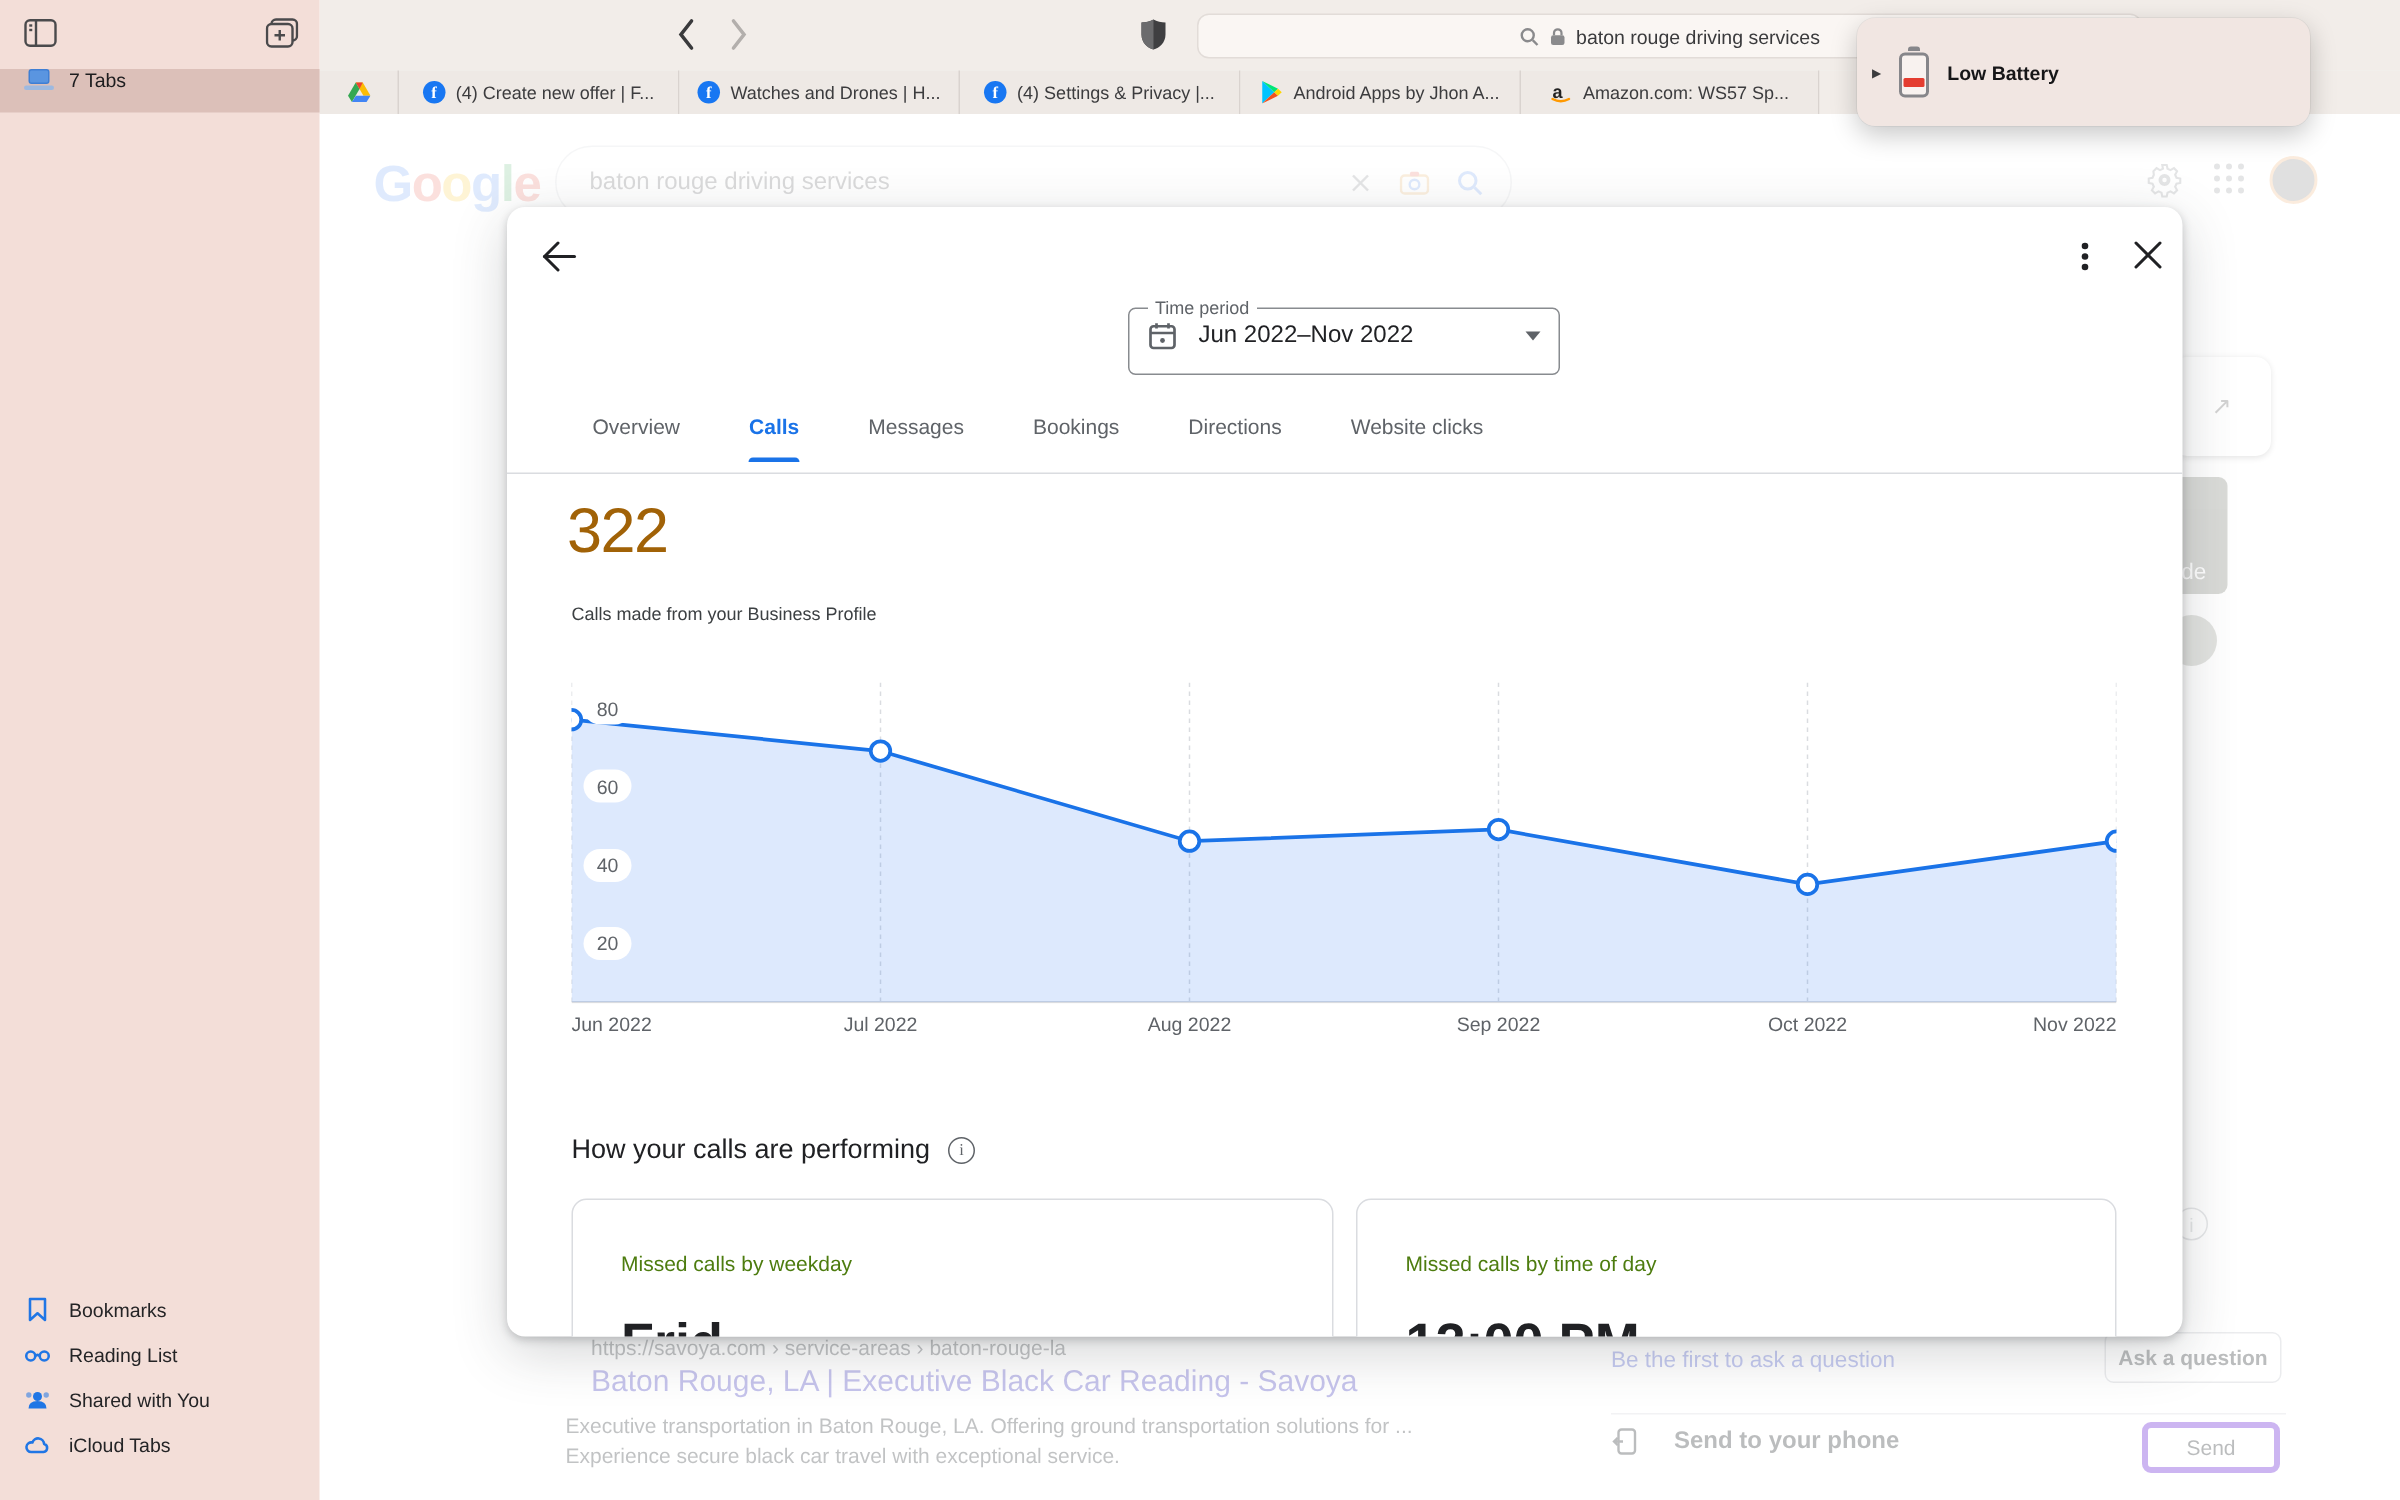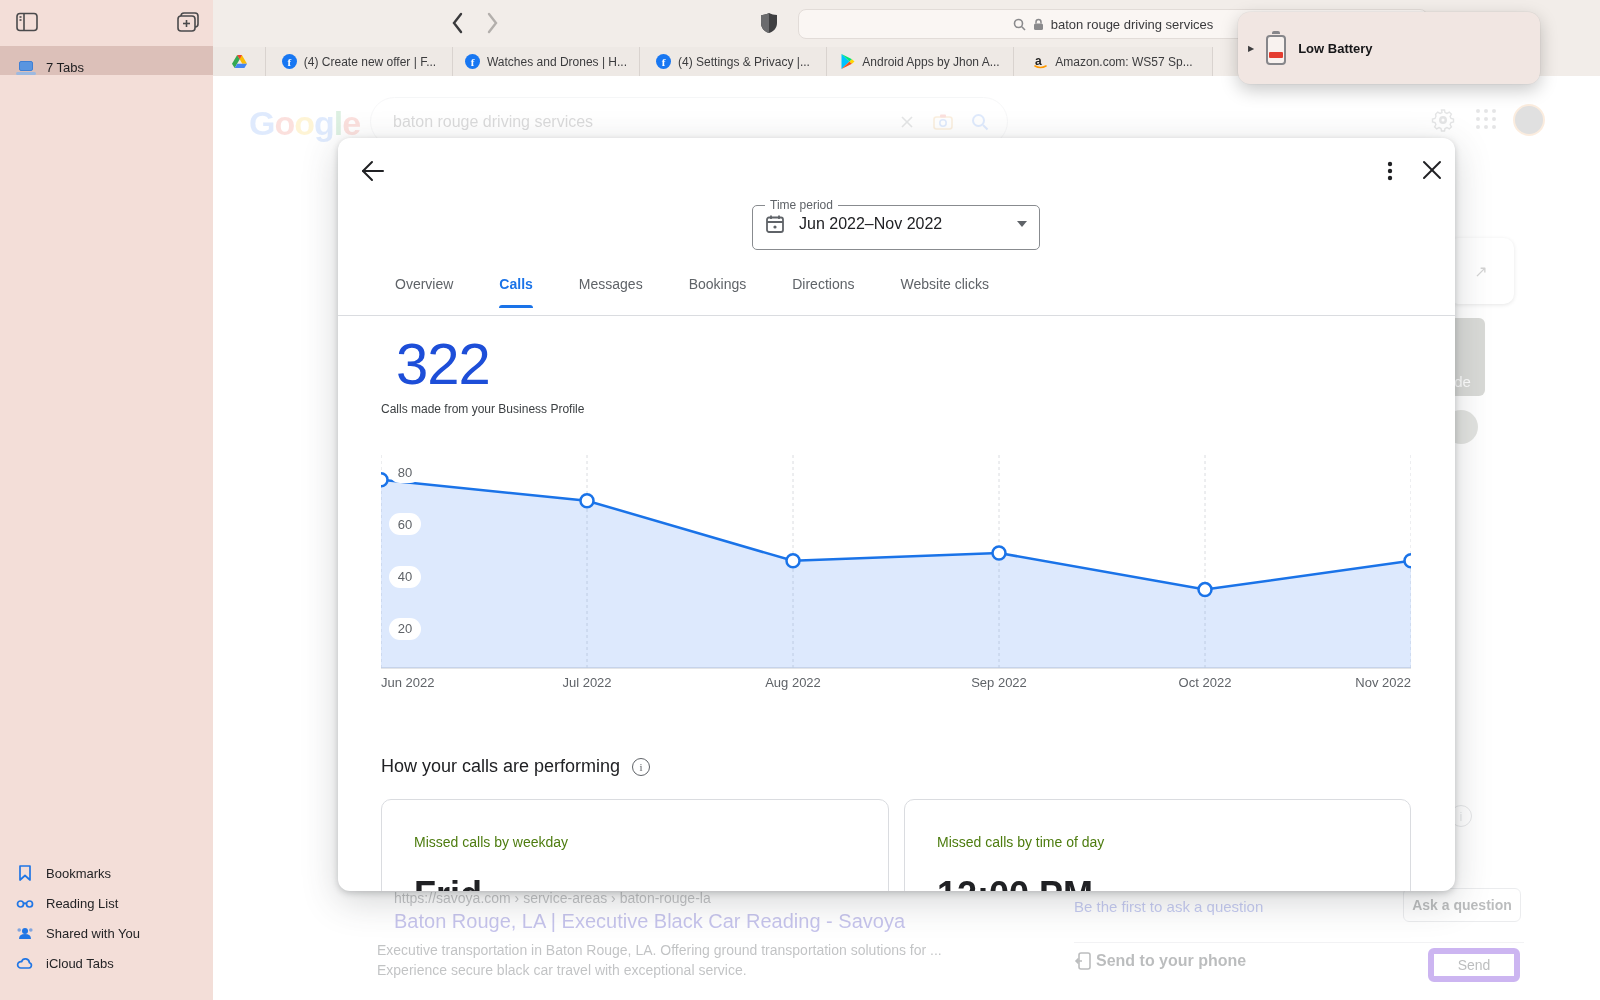--- a/index.html
+++ b/index.html
@@ -4,21 +4,21 @@
 <style>
   * { margin:0; padding:0; box-sizing:border-box; }
   html,body { width:1600px; height:1000px; overflow:hidden; }
   body { font-family:"Liberation Sans", sans-serif; position:relative; background:#fff; color:#1f1f21; }
 
   
   .chrome-top { position:absolute; left:213px; top:0; right:0; height:47px; background:#f2ede9; }
   .sidebar { position:absolute; left:0; top:0; width:213px; height:1000px; background:#f3ded8; z-index:5; }
   .sidebar-head { display:flex; justify-content:space-between; align-items:center; padding:12px 14px 0 16px; }
   .side-icon { width:22px; height:20px; color:#4a4a4c; }
-  .tabs-row { margin-top:14px; height:29px; background:#dcc0b9; display:flex; align-items:flex-end; gap:10px; padding:0 16px; }
+  .tabs-row { margin-top:14px; height:29px; background:#dcc0b9; display:flex; align-items:flex-start; gap:10px; padding:0 16px; }
   .tabs-row .label { font-size:13px; color:#1d1d1f; }
   .laptop-icon { width:20px; height:14px; position:relative; }
   .laptop-icon .screen { position:absolute; left:3px; top:0; width:14px; height:10px; background:#5a95e0; border:1.5px solid #3f7fd4; border-radius:2px; }
   .laptop-icon .base { position:absolute; left:0; bottom:0; width:20px; height:3px; background:#9db9e0; border-radius:1.5px; }
   .sidebar-bottom { position:absolute; left:0; bottom:22px; width:213px; }
   .sb-item { display:flex; align-items:center; gap:12px; padding:6px 16px; font-size:13px; color:#242426; }
   .sb-item svg { width:18px; height:18px; flex:none; }
 
   .nav-arrows { position:absolute; left:238px; top:12px; display:flex; gap:22px; }
   .nav-arrows svg { width:13px; height:22px; }
@@ -51,22 +51,22 @@
   .g-search .right-ic { position:absolute; right:18px; display:flex; gap:18px; align-items:center; color:#5f6368; }
   .hdr-ic { position:absolute; top:32px; color:#5f6368; }
   .avatar { position:absolute; left:1300px; top:28px; width:32px; height:32px; border-radius:50%; background:#444; border:2px solid #e8903a; }
   .bg-bottom { position:absolute; left:213px; top:880px; right:0; height:120px; opacity:.34; z-index:1; }
   .res-url { position:absolute; left:181px; top:10px; font-size:14px; color:#4d5156; }
   .res-title { position:absolute; left:181px; top:30px; font-size:20px; color:#5b54c9; }
   .res-desc { position:absolute; left:164px; top:60px; font-size:14px; color:#4d5156; line-height:20px; width:620px; }
   .qa-prompt { position:absolute; left:861px; top:18px; font-size:15px; color:#5767d6; }
   .qa-btn { position:absolute; left:1190px; top:8px; width:118px; height:34px; border:1px solid #c7cad0; border-radius:6px; font-size:14px; font-weight:bold; color:#3c4043; display:flex; align-items:center; justify-content:center; background:#fff; }
   .qa-div { position:absolute; left:861px; top:62px; width:450px; border-top:1px solid #dadce0; }
-  .send-row { position:absolute; left:861px; top:72px; font-size:16px; font-weight:bold; color:#3c4043; display:flex; gap:4px; align-items:center; }
-  .send-btn { position:absolute; left:1215px; top:68px; width:92px; height:34px; border:6px solid #6d28d9; border-radius:6px; font-size:14px; color:#3c4043; display:flex; align-items:center; justify-content:center; background:#fff; }
+  .send-row { position:absolute; left:861px; top:72px; font-size:16px; font-weight:bold; color:#3c4043; display:flex; gap:24px; align-items:center; }
+  .send-btn { position:absolute; left:1215px; top:68px; width:92px; height:34px; border:4px solid #6d28d9; border-radius:6px; font-size:14px; color:#3c4043; display:flex; align-items:center; justify-content:center; background:#fff; }
   .frag { position:absolute; z-index:1; opacity:.25; }
   .frag-expand { left:1448px; top:238px; width:66px; height:66px; background:#fff; border-radius:10px; box-shadow:0 1px 4px rgba(0,0,0,.4); display:flex; align-items:center; justify-content:center; color:#555; }
   .frag-thumb { left:1440px; top:318px; width:45px; height:78px; background:#6b6e62; border-radius:6px; color:#fff; font-size:15px; display:flex; align-items:flex-end; justify-content:center; padding-bottom:6px; }
   .frag-circle { left:1444px; top:410px; width:34px; height:34px; border-radius:50%; background:#8b8e84; }
   .frag-info { left:1450px; top:805px; width:22px; height:22px; border-radius:50%; border:1.5px solid #9aa0a6; color:#9aa0a6; font-size:13px; display:flex; align-items:center; justify-content:center; }
 
   
   .modal { position:absolute; left:338px; top:138px; width:1117px; height:753px; background:#fff; border-radius:12px; box-shadow:0 2px 6px rgba(60,64,67,.25), 0 10px 36px rgba(60,64,67,.22); z-index:10; overflow:hidden; }
   .m-back { position:absolute; left:22px; top:20px; width:26px; height:26px; color:#202124; cursor:pointer; }
   .m-more { position:absolute; left:1040px; top:20px; width:24px; height:26px; color:#202124; }
@@ -74,21 +74,21 @@
   .tp-field { position:absolute; left:414px; top:60px; width:288px; height:52px; border:1px solid #888b8f; border-radius:5px; }
   .tp-field legend { margin-left:12px; padding:0 5px; font-size:12px; color:#5f6368; }
   .tp-inner { display:flex; align-items:center; gap:14px; padding:2px 12px 0 12px; }
   .tp-value { font-size:16px; color:#202124; }
   .tp-arrow { margin-left:auto; width:0; height:0; border-left:5px solid transparent; border-right:5px solid transparent; border-top:6px solid #5f6368; }
   .m-tabs { position:absolute; left:57px; top:138px; display:flex; gap:46px; }
   .m-tab { font-size:14px; color:#5f6368; padding-bottom:16px; position:relative; cursor:pointer; }
   .m-tab.active { color:#1a73e8; font-weight:bold; }
   .m-tab.active::after { content:""; position:absolute; left:50%; transform:translateX(-50%); bottom:0; width:34px; height:3px; background:#1a73e8; border-radius:3px 3px 0 0; }
   .m-divider { position:absolute; left:0; top:177px; width:100%; border-top:1px solid #dadce0; }
-  .metric-value { position:absolute; left:58px; top:192px; font-size:58px; color:#1d4ed8; letter-spacing:-1px; }
+  .metric-value { position:absolute; left:40px; top:192px; font-size:42px; color:#a16207; letter-spacing:-1px; }
   .metric-caption { position:absolute; left:43px; top:264px; font-size:12px; color:#3c4043; }
 
   
   .chart-wrap { position:absolute; left:43px; top:317px; width:1030px; height:245px; }
   .chart-svg { position:absolute; left:0; top:0; }
   .ypill { position:absolute; width:32px; height:22px; background:#fff; border-radius:11px; color:#5f6368; font-size:13px; display:flex; align-items:center; justify-content:center; }
   .xlab { position:absolute; top:220px; font-size:13px; color:#5f6368; white-space:nowrap; }
 
   .section-h { position:absolute; left:43px; top:618px; display:flex; align-items:center; gap:12px; font-size:18px; color:#202124; }
   .info-ic { width:18px; height:18px; border:1.5px solid #5f6368; border-radius:50%; color:#5f6368; font-size:11px; display:flex; align-items:center; justify-content:center; font-family:"Liberation Serif", serif; }

